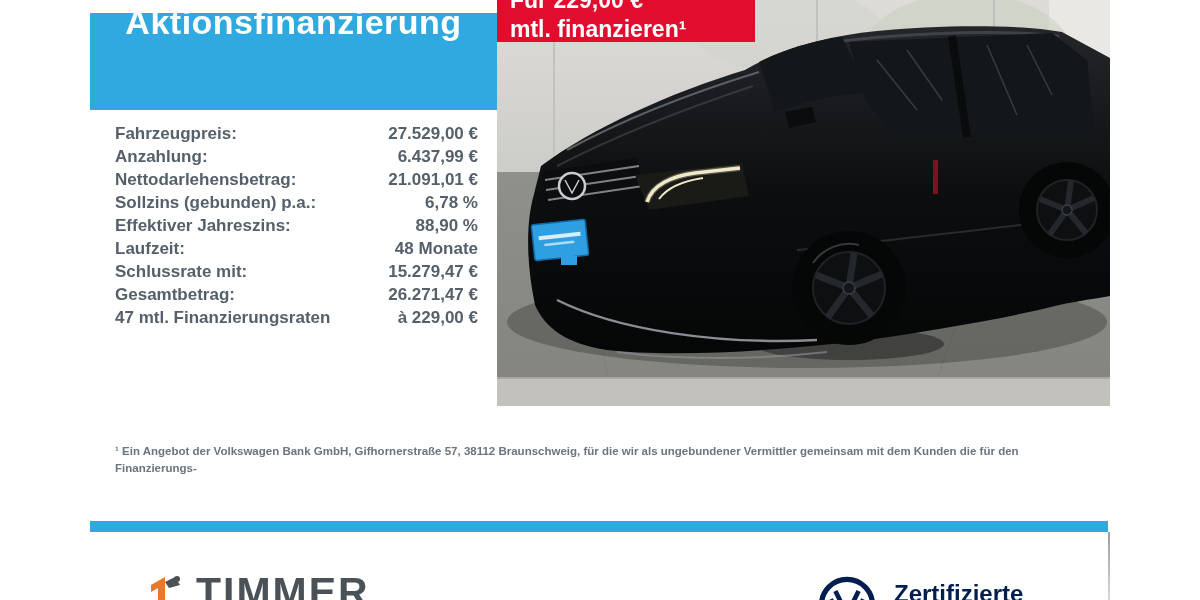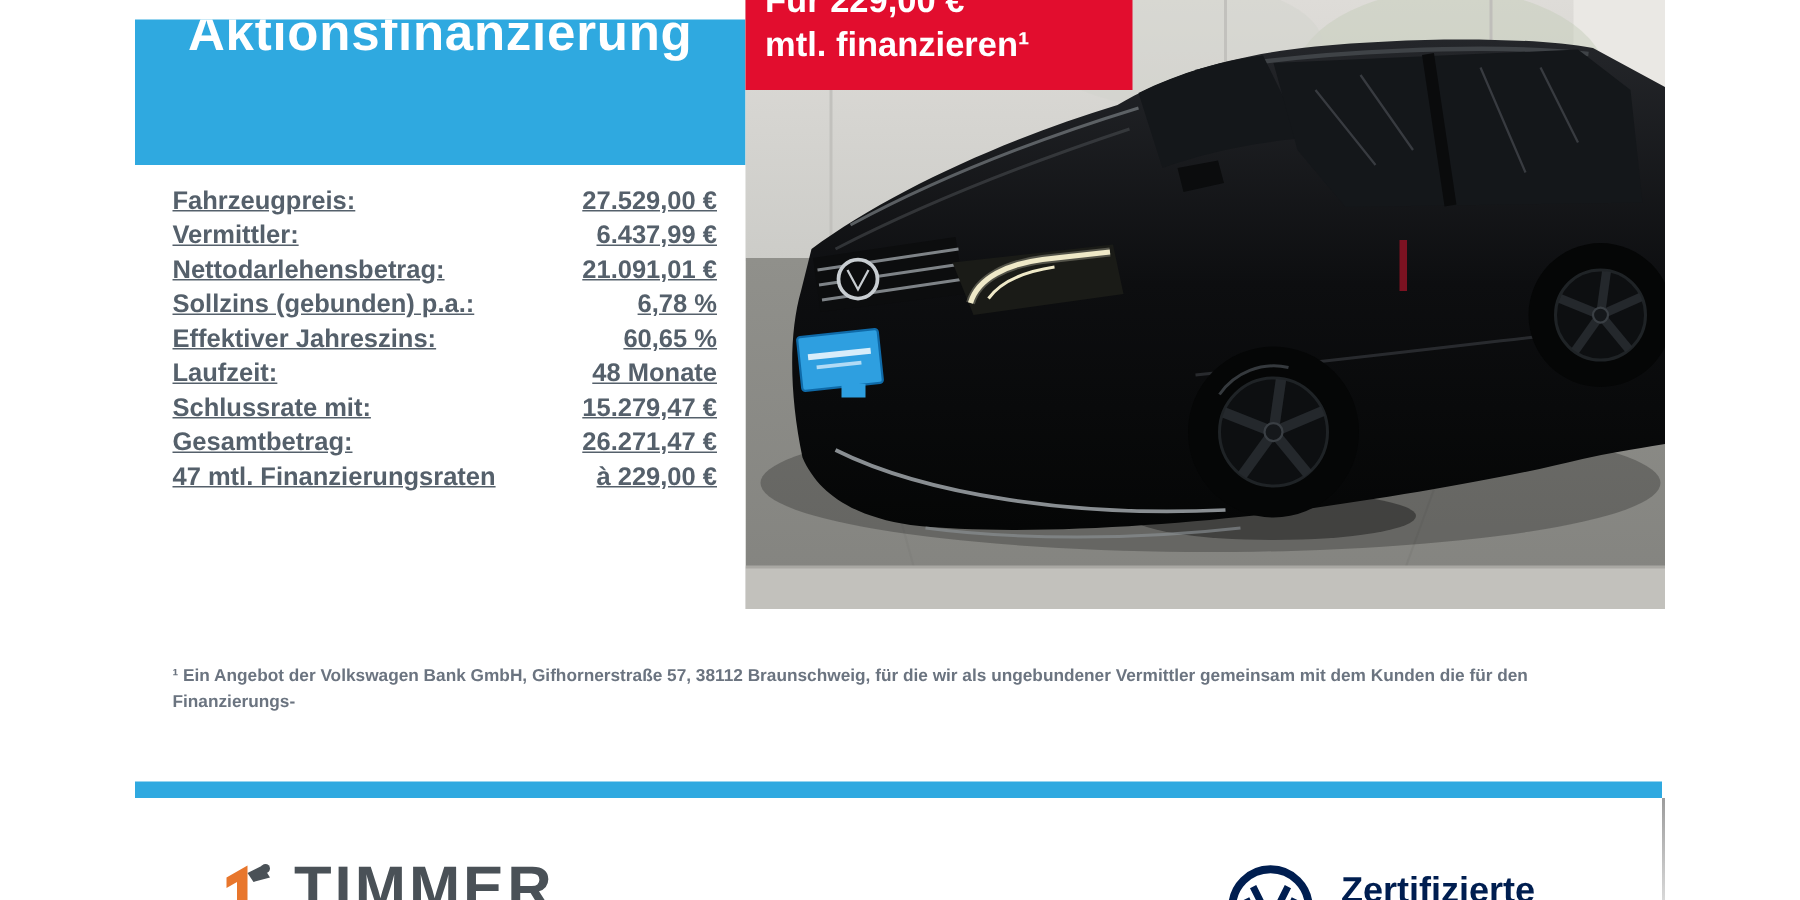--- a/index.html
+++ b/index.html
@@ -12,37 +12,37 @@
   .banner-cyan{
     position:absolute;left:90px;top:13px;width:407px;height:97px;
     background:#2fa9e0;overflow:hidden;
   }
   .banner-cyan .title{
     position:absolute;left:0;right:0;top:-9px;text-align:center;
     color:#ffffff;font-size:34px;font-weight:bold;line-height:1.1;
     letter-spacing:0.5px;white-space:nowrap;
   }
   .banner-red{
-    position:absolute;left:497px;top:0;width:258px;height:60px;
+    position:absolute;left:497px;top:0;width:258px;height:42px;
     background:#e20d2e;overflow:hidden;z-index:5;
   }
   .banner-red .offer{
     position:absolute;left:13px;top:-14px;color:#ffffff;
     font-size:23px;font-weight:bold;line-height:29px;white-space:nowrap;
   }
   
   .photo{
     position:absolute;left:497px;top:0;width:613px;height:406px;
     overflow:hidden;background:#d6d5d1;
   }
   .photo svg{display:block;}
   
   .finance{
     position:absolute;left:115px;top:122px;width:363px;
-    color:#55606b;font-size:17px;font-weight:bold;text-decoration:underline;
+    color:#55606b;font-size:17px;font-weight:bold;
   }
   .finance .group2{}
   .finance .row{display:flex;justify-content:space-between;height:23px;line-height:23px;}
   .finance .row .val{text-align:right;white-space:nowrap;}
   
   .footnote{
     position:absolute;left:115px;top:443px;width:905px;
     color:#6b7480;font-size:11.5px;line-height:16.5px;font-weight:bold;
   }
   
@@ -190,36 +190,36 @@
   </svg>
 </div>
 
 <div class="finance">
   <div class="group1">
     <div class="row">
       <span>Fahrzeugpreis:</span>
       <span class="val">27.529,00 €</span>
     </div>
     <div class="row">
-      <span>Vermittler:</span>
+      <span>Anzahlung:</span>
       <span class="val">6.437,99 €</span>
     </div>
     <div class="row">
       <span>Nettodarlehensbetrag:</span>
       <span class="val">21.091,01 €</span>
     </div>
   </div>
   <div class="group2">
     <div class="row">
       <span>Sollzins (gebunden) p.a.:</span>
       <span class="val">6,78 %</span>
     </div>
     <div class="row">
       <span>Effektiver Jahreszins:</span>
-      <span class="val">60,65 %</span>
+      <span class="val">88,90 %</span>
     </div>
     <div class="row">
       <span>Laufzeit:</span>
       <span class="val">48 Monate</span>
     </div>
     <div class="row">
       <span>Schlussrate mit:</span>
       <span class="val">15.279,47 €</span>
     </div>
     <div class="row">

